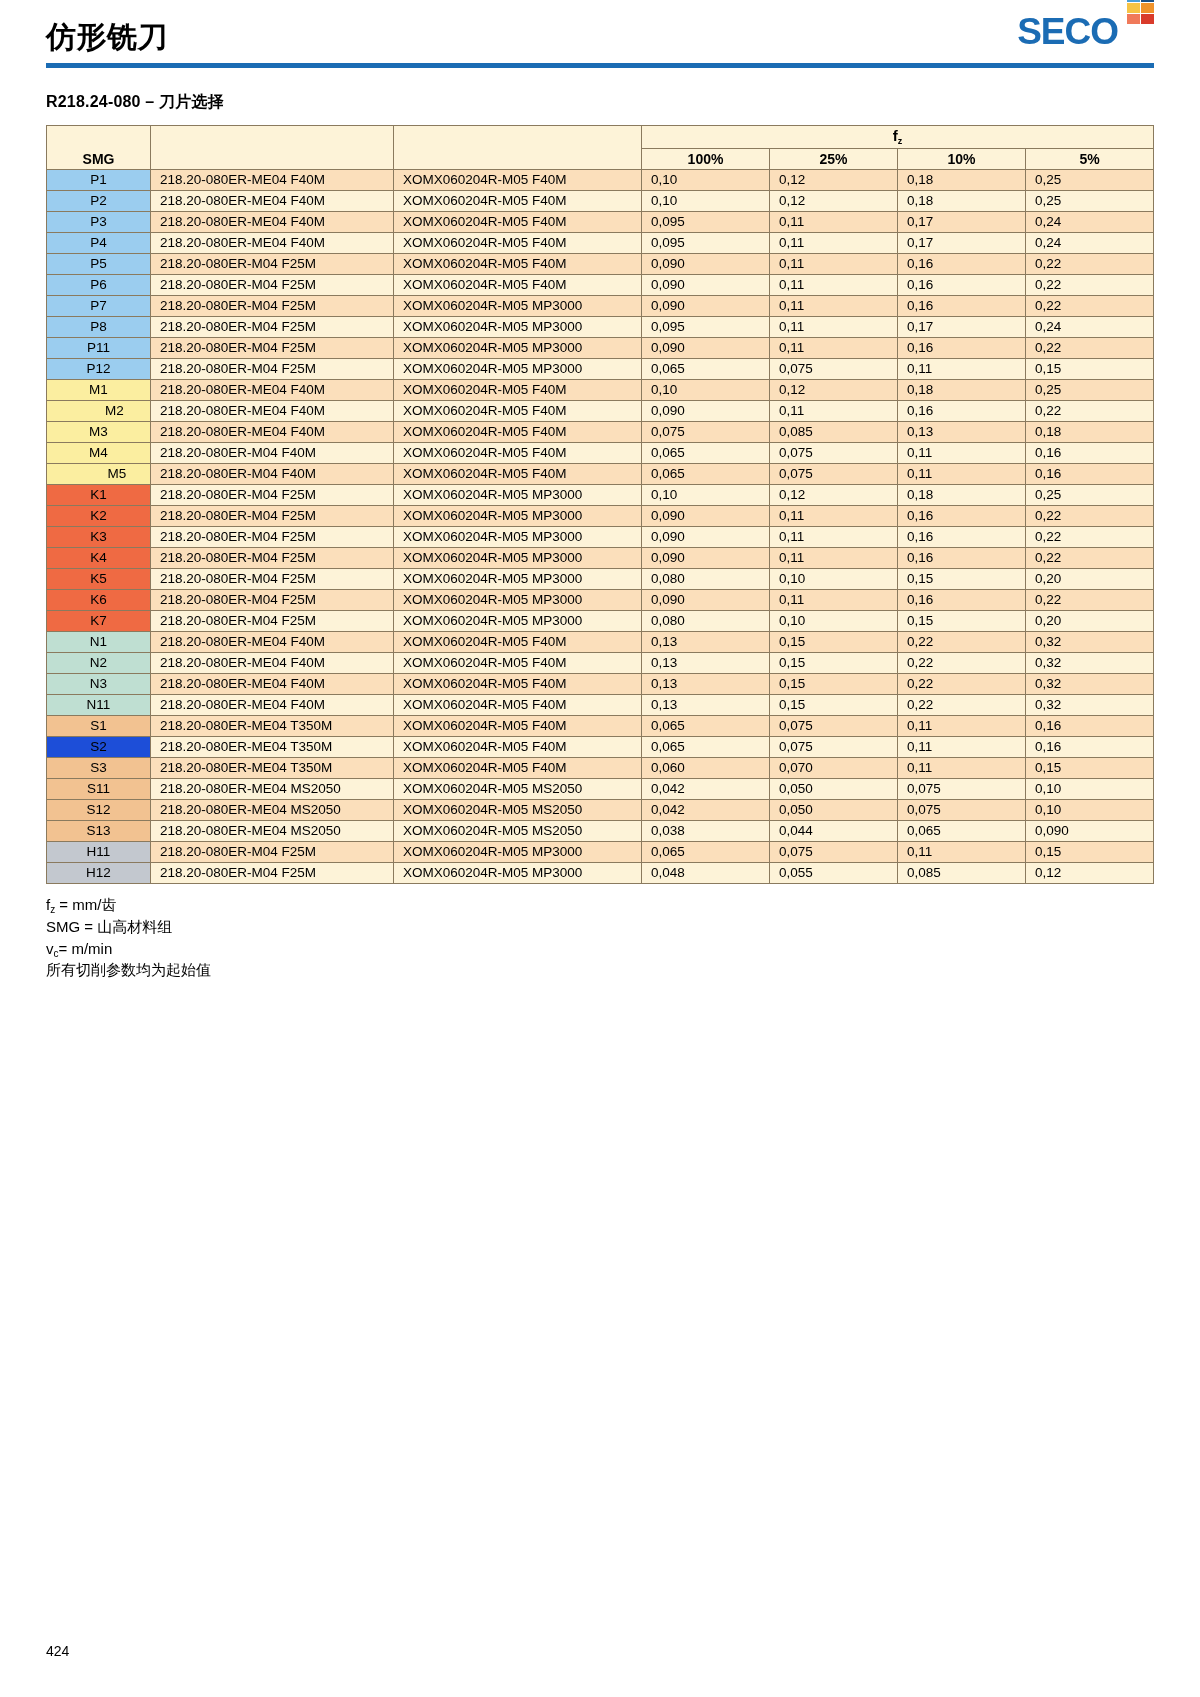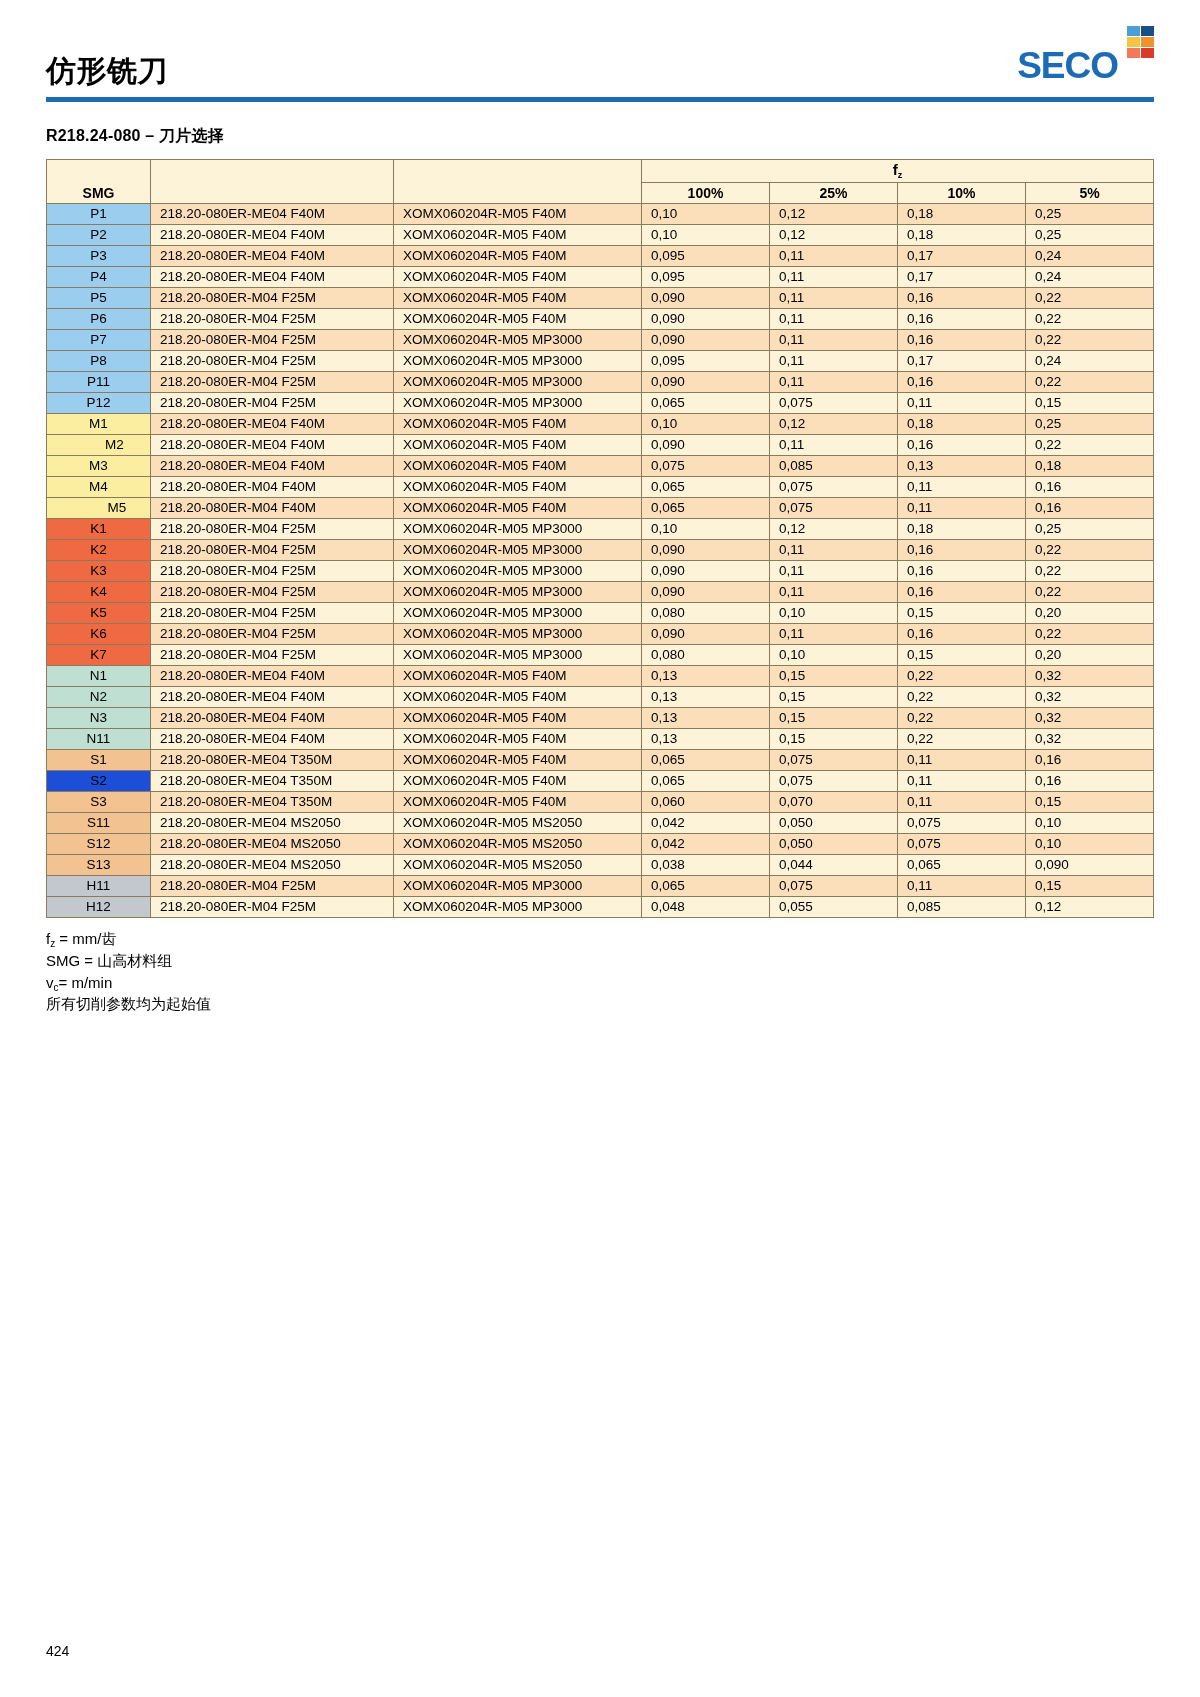--- a/index.html
+++ b/index.html
@@ -21,21 +21,20 @@
     position: relative;
     box-sizing: border-box;
     padding: 0 46px;
   }
 
   
   .header {
     display: flex;
     align-items: flex-end;
     justify-content: space-between;
-    padding-top: 34px;
     height: 52px;
   }
   .page-heading {
     font-size: 30px;
     font-weight: bold;
     letter-spacing: 0.5px;
     line-height: 1;
     margin: 0;
     color: #000;
   }

